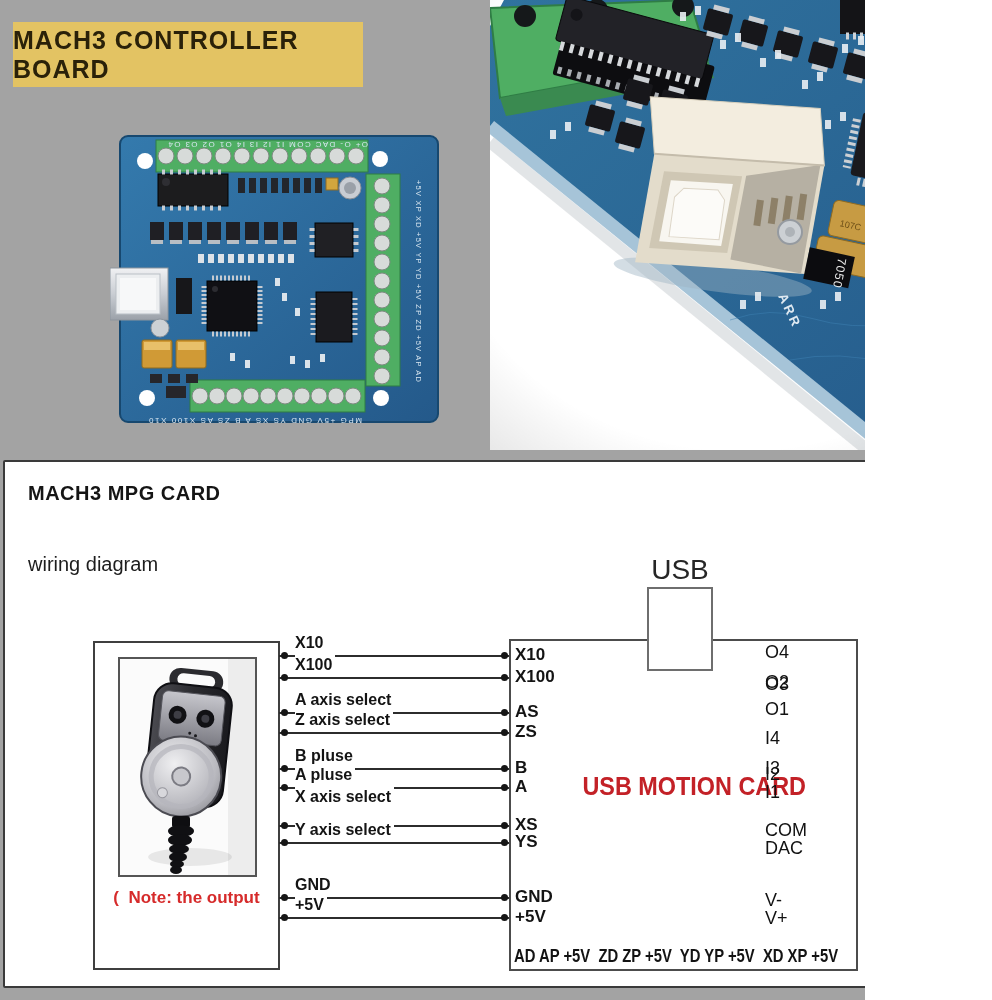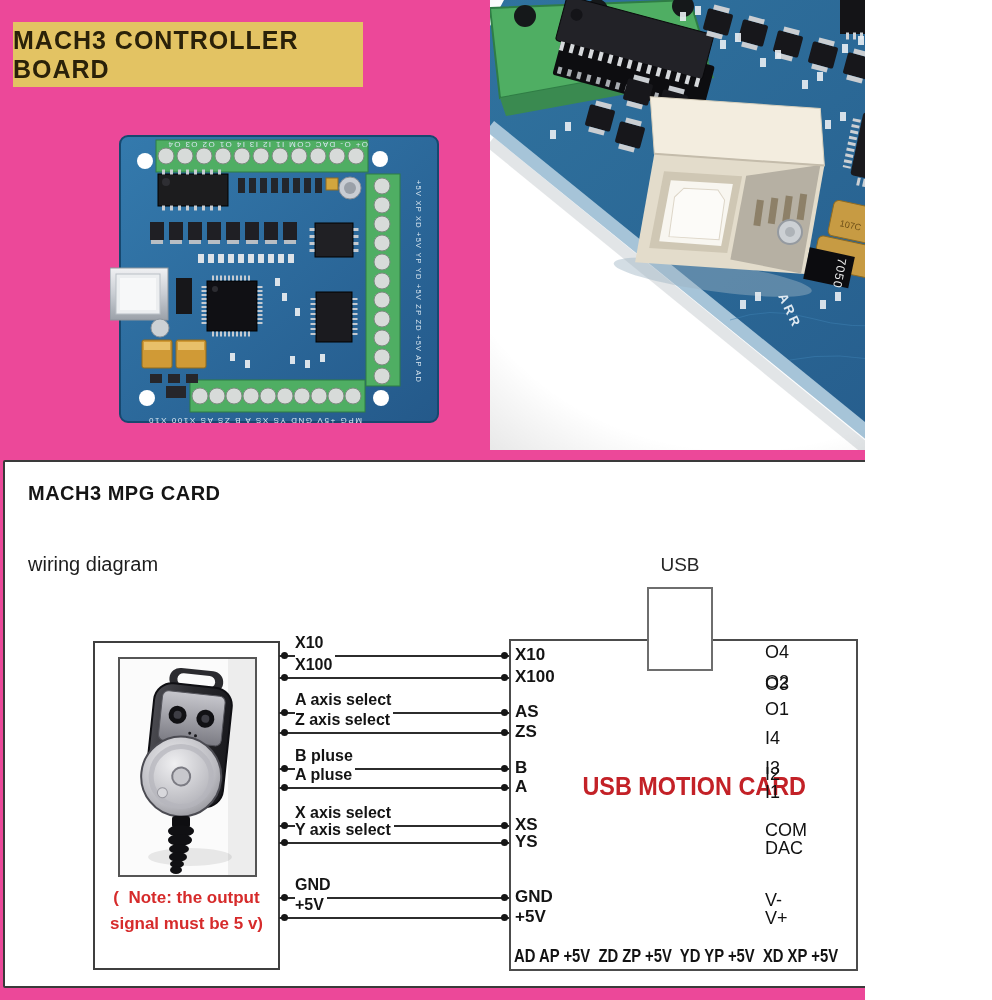--- a/index.html
+++ b/index.html
@@ -1,26 +1,26 @@
 <!DOCTYPE html>
 <html><head>
 <meta charset="utf-8">
 <style>
   html,body{margin:0;padding:0;background:#fff;}
-  .page{position:relative;width:865px;height:1000px;background:#ec4899;overflow:hidden;
+  .page{position:relative;width:865px;height:1000px;background:#a3a3a3;overflow:hidden;
         font-family:"Liberation Sans",sans-serif;color:#1a1a1a;}
   .abs{position:absolute;}
   .banner{left:13px;top:22px;width:350px;height:65px;background:#e3c363;
           display:flex;align-items:center;justify-content:center;}
   .banner-text{font-size:25px;font-weight:600;letter-spacing:1px;color:#2a2109;}
   .panel{left:3px;top:460px;width:984px;height:528px;border:2px solid #3a3a3a;
          border-radius:2px;box-sizing:border-box;background:#fff;}
   .intro-title{left:23px;top:20px;font-size:20px;font-weight:600;letter-spacing:.5px;color:#151515;}
   .intro-line{left:23px;font-size:20px;color:#1d1d1d;}
-  .usb-label{left:620px;top:92px;width:110px;text-align:center;font-size:19px;color:#262626;}
+  .usb-label{left:620px;top:92px;width:110px;text-align:center;font-size:28px;color:#262626;}
   .usb-box{left:642px;top:125px;width:66px;height:84px;border:2px solid #6e6e6e;background:#fff;
            z-index:3;box-sizing:border-box;}
   .card{left:504px;top:177px;width:349px;height:332px;border:2px solid #4c4c4c;
         box-sizing:border-box;z-index:1;}
   .wire{left:274px;width:230px;height:2px;background:#2c2c2c;z-index:2;}
   .dot{width:7px;height:7px;border-radius:50%;background:#161616;z-index:3;}
   .wlabel{left:290px;font-size:16px;font-weight:600;color:#141414;z-index:2;background:#fff;
           padding:0 3px 0 0;line-height:20px;}
   .pinL{left:510px;font-size:17px;font-weight:700;color:#141414;}
   .pinR{left:760px;width:86px;text-align:left;font-size:18px;color:#121212;}
@@ -434,21 +434,20 @@
           <rect x="52" y="157" width="18" height="12" rx="3" fill="#0e0e11"></rect>
           <ellipse cx="61" cy="172" rx="13" ry="6" fill="#101013"></ellipse>
           <ellipse cx="60" cy="181" rx="12" ry="6" fill="#101013"></ellipse>
           <ellipse cx="59" cy="190" rx="10" ry="5" fill="#101013"></ellipse>
           <ellipse cx="58" cy="198" rx="9" ry="5" fill="#101013"></ellipse>
           <ellipse cx="57" cy="205" rx="7" ry="4" fill="#101013"></ellipse>
           <ellipse cx="56" cy="211" rx="6" ry="4" fill="#101013"></ellipse>
         </svg>
       </div>
       <div class="abs note n1">(  Note: the output</div>
-      <div class="abs note n2">signal must be 5 v)</div>
     </div>
 
     <div class="abs wire" style="top:193px"></div>
     <div class="abs dot" style="left:276px;top:190px"></div>
     <div class="abs dot" style="left:496px;top:190px"></div>
     <div class="abs wlabel" style="top:171px">X10</div>
 
     <div class="abs wire" style="top:215px"></div>
     <div class="abs dot" style="left:276px;top:212px"></div>
     <div class="abs dot" style="left:496px;top:212px"></div>
@@ -470,21 +469,21 @@
     <div class="abs wlabel" style="top:284px">B pluse</div>
 
     <div class="abs wire" style="top:325px"></div>
     <div class="abs dot" style="left:276px;top:322px"></div>
     <div class="abs dot" style="left:496px;top:322px"></div>
     <div class="abs wlabel" style="top:303px">A pluse</div>
 
     <div class="abs wire" style="top:363px"></div>
     <div class="abs dot" style="left:276px;top:360px"></div>
     <div class="abs dot" style="left:496px;top:360px"></div>
-    <div class="abs wlabel" style="top:341px">X axis select</div>
+    <div class="abs wlabel" style="top:325px">X axis select</div>
 
     <div class="abs wire" style="top:380px"></div>
     <div class="abs dot" style="left:276px;top:377px"></div>
     <div class="abs dot" style="left:496px;top:377px"></div>
     <div class="abs wlabel" style="top:358px">Y axis select</div>
 
     <div class="abs wire" style="top:435px"></div>
     <div class="abs dot" style="left:276px;top:432px"></div>
     <div class="abs dot" style="left:496px;top:432px"></div>
     <div class="abs wlabel" style="top:413px">GND</div>

